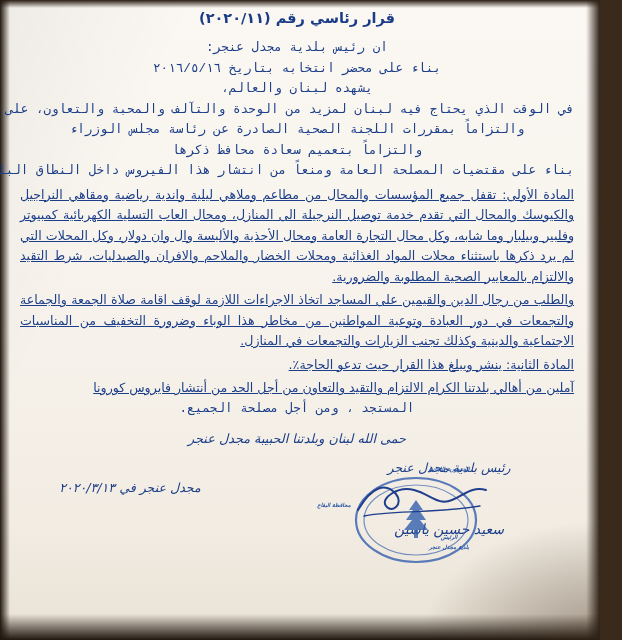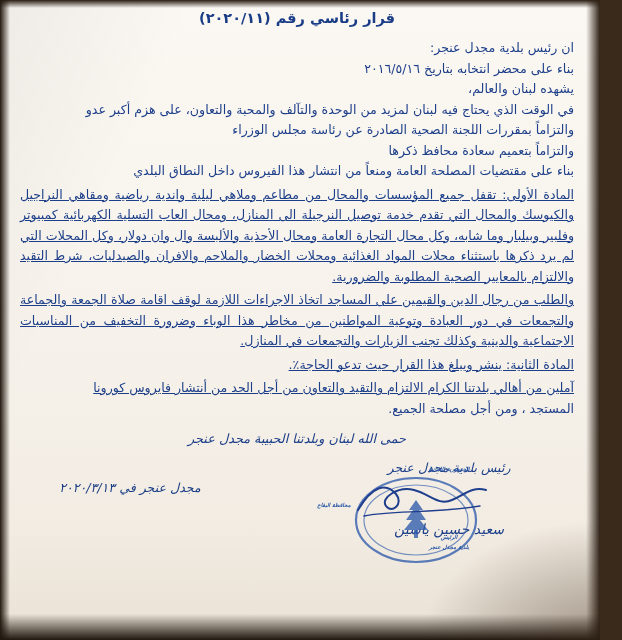--- a/index.html
+++ b/index.html
@@ -66,21 +66,21 @@
   .body-block {
     margin-top: 12px;
     font-size: 12.6px;
     line-height: 20.5px;
     color: #1d3f8a;
   }
   .line {
     display: block;
     white-space: nowrap;
   }
-  .line.right { text-align: right; }
+  .line.right { text-align: center; font-family: Liberation Mono, monospace; }
 
   .para {
     margin-top: 3px;
     text-align: justify;
     text-align-last: right;
     text-decoration: underline;
   }
 
   .sig-area {
     position: relative;

